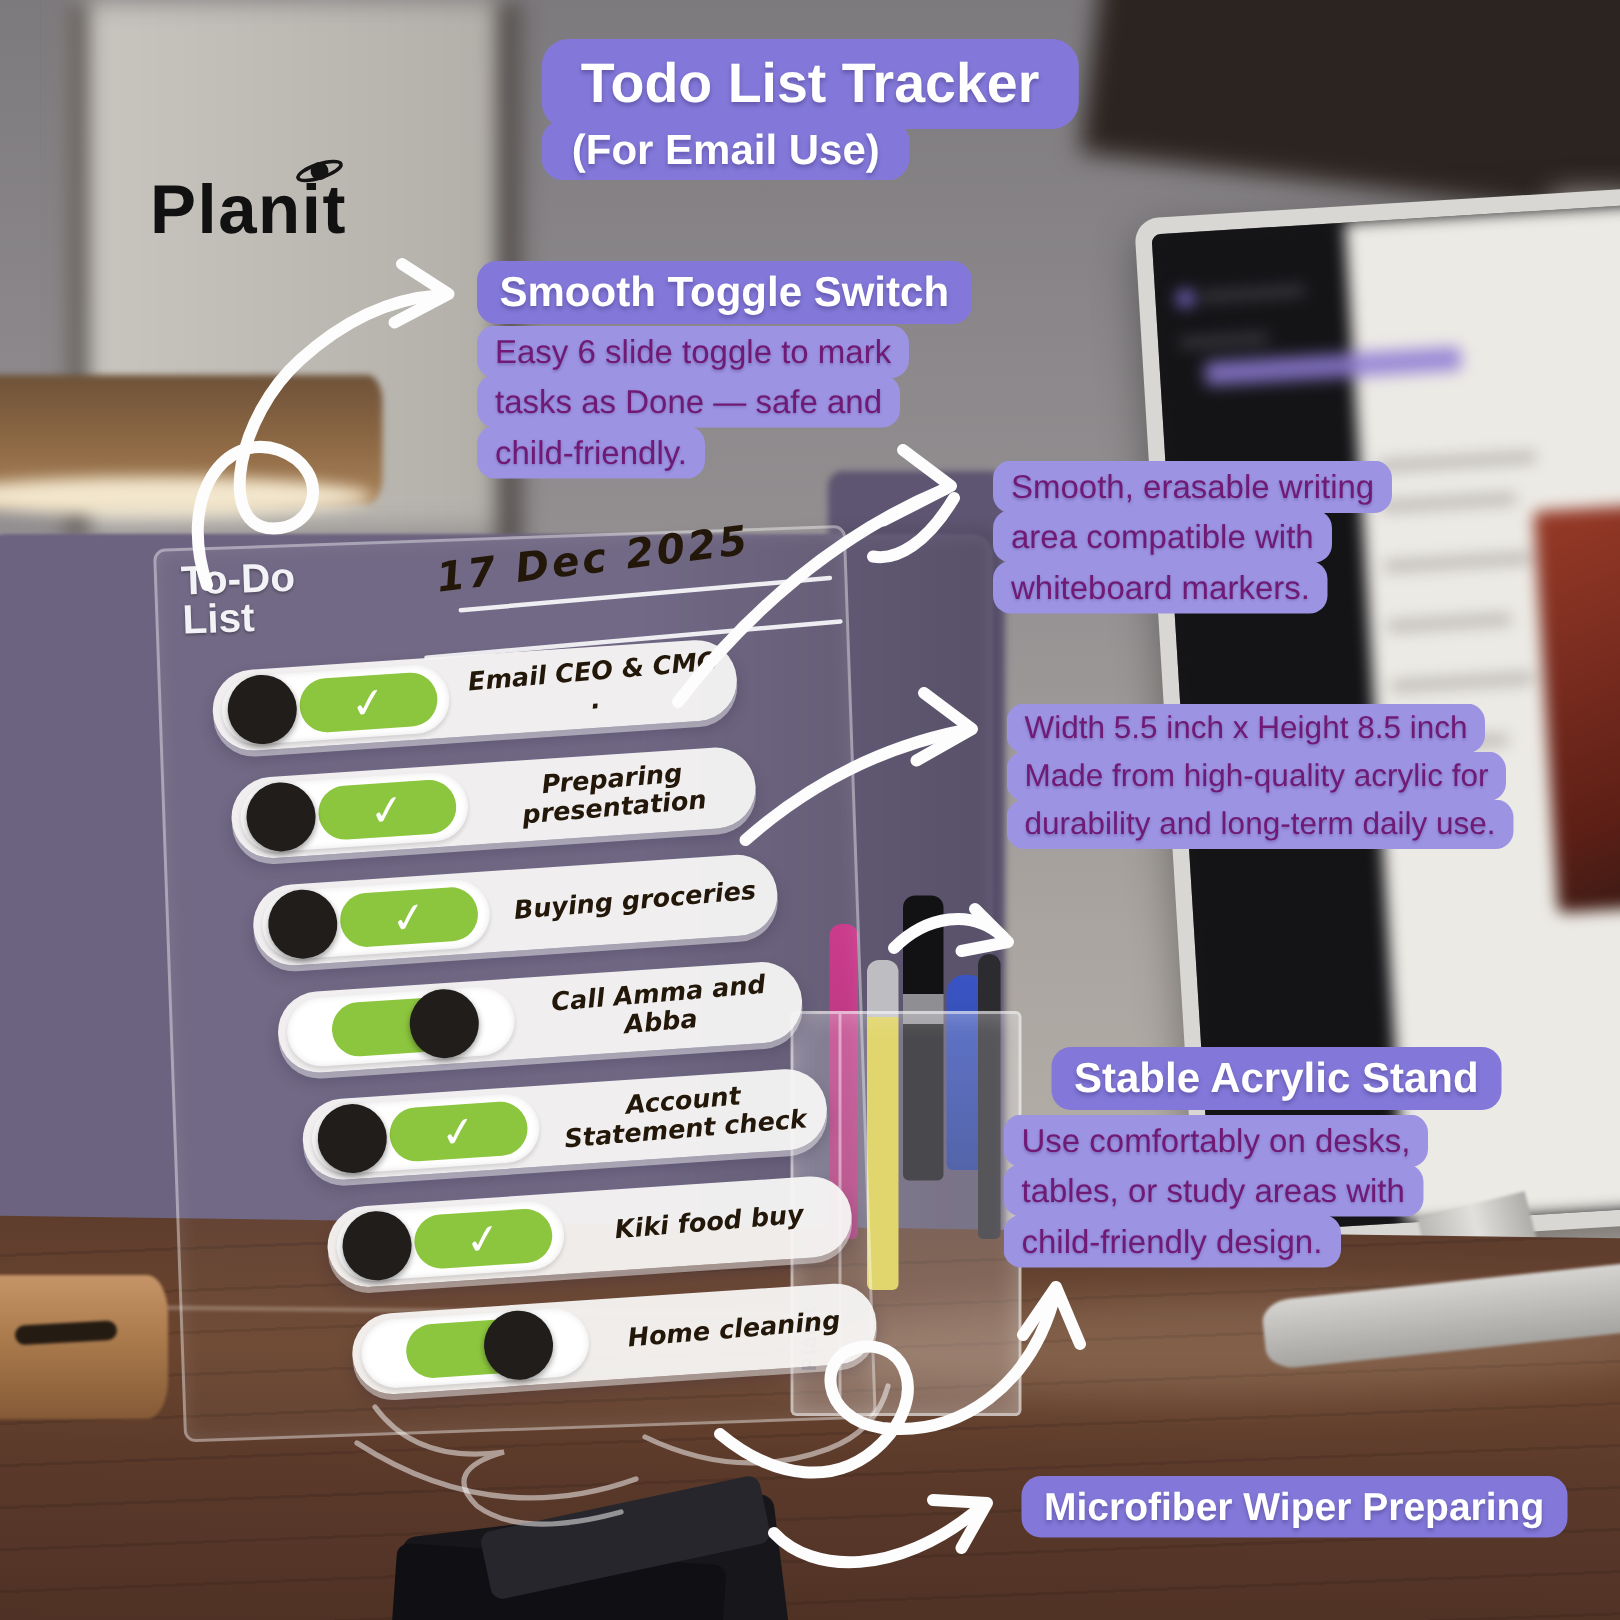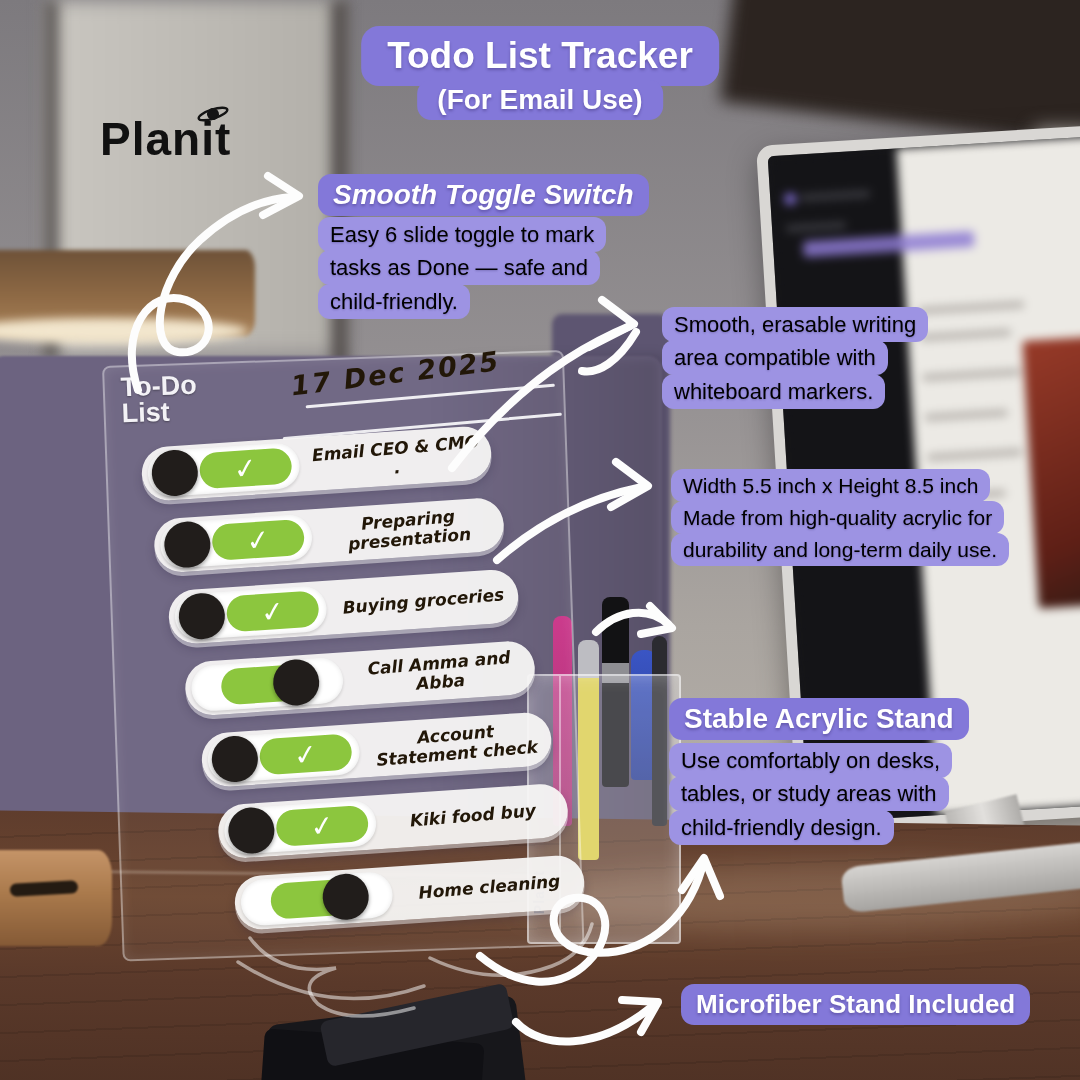--- a/index.html
+++ b/index.html
@@ -98,36 +98,36 @@
   .row.undone .check{opacity:0;}
   .task-text{position:absolute;left:166px;right:6px;top:50%;transform:translateY(-50%) rotate(-1deg);
     text-align:center;font-size:17px;line-height:1.12;}
 
   
   svg.overlay{position:absolute;left:0;top:0;pointer-events:none;}
   .arrow{stroke:var(--arrow_white,#fdfdfd);stroke-width:8;fill:none;stroke-linecap:round;stroke-linejoin:round;}
   .squig{stroke:rgba(255,255,255,.5);stroke-width:3.5;fill:none;stroke-linecap:round;}
 
   
-  .title-wrap{left:50%;top:26px;transform:translateX(-50%);text-align:center;text-decoration:underline;}
+  .title-wrap{left:50%;top:26px;transform:translateX(-50%);text-align:left;text-decoration:underline;}
   .pill{display:inline-block;background:var(--label_bg,#8378d9);color:#fff;font-weight:bold;
     text-shadow:0 2px 3px rgba(40,30,90,.35);}
   .title-main{font-size:37px;padding:9px 26px;border-radius:18px;}
   .title-sub{font-size:28px;padding:4px 20px;border-radius:14px;margin-top:-6px;}
   .logo{left:100px;top:112px;font-size:46px;font-weight:600;color:var(--logo_black,#111);letter-spacing:1px;}
   .planet{left:196px;top:104px;}
   .co-title{position:absolute;font-size:28px;padding:5px 15px;border-radius:13px;white-space:nowrap;}
   .co-title.sm{font-size:26px;}
-  .co-body{position:absolute;font-size:22px;line-height:1.52;color:#000000;text-shadow:0 1px 2px rgba(40,30,90,.3);}
+  .co-body{position:absolute;font-size:22px;line-height:1.52;color:#701a75;text-shadow:0 1px 2px rgba(40,30,90,.3);}
   .co-body span{background:var(--body_bg,#9d93e3);padding:5px 12px;border-radius:12px;
     -webkit-box-decoration-break:clone;box-decoration-break:clone;}
-  .co0t{left:318px;top:174px;font-style:italic;} .co0b{left:318px;top:218px;width:312px;}
+  .co0t{left:318px;top:174px;} .co0b{left:318px;top:218px;width:312px;}
   .co1t{left:662px;top:264px;} .co1b{left:662px;top:308px;width:282px;}
   .co2t{left:671px;top:426px;} .co2b{left:671px;top:470px;width:352px;font-size:21px;}
-  .co3t{left:677px;top:618px;} .co4t{left:669px;top:698px;} .co4b{left:669px;top:744px;width:296px;}
+  .co3t{left:677px;top:618px;} .co4t{left:701px;top:698px;} .co4b{left:669px;top:744px;width:296px;}
   .co5t{left:681px;top:984px;}
 </style>
 </head>
 <body>
 
 <div id="canvas">
 
   <div class="abs bg-window"></div>
   <div class="abs bg-mullion-l"></div>
   <div class="abs bg-mullion-r"></div>
@@ -296,15 +296,15 @@
   <div class="co-body co0b"><span>Easy 6 slide toggle to mark tasks as Done — safe and child-friendly.</span></div>
 
   <div class="co-body co1b"><span>Smooth, erasable writing area compatible with whiteboard markers.</span></div>
 
   <div class="co-body co2b"><span>Width 5.5 inch x Height 8.5 inch Made from high-quality acrylic for durability and long-term daily use.</span></div>
 
 
   <span class="pill co-title co4t">Stable Acrylic Stand</span>
   <div class="co-body co4b"><span>Use comfortably on desks, tables, or study areas with child-friendly design.</span></div>
 
-  <span class="pill co-title sm co5t">Microfiber Stand Included</span>
+  <span class="pill co-title sm co5t">Microfiber Wiper Preparing</span>
 
 </div>
 
 </body></html>

